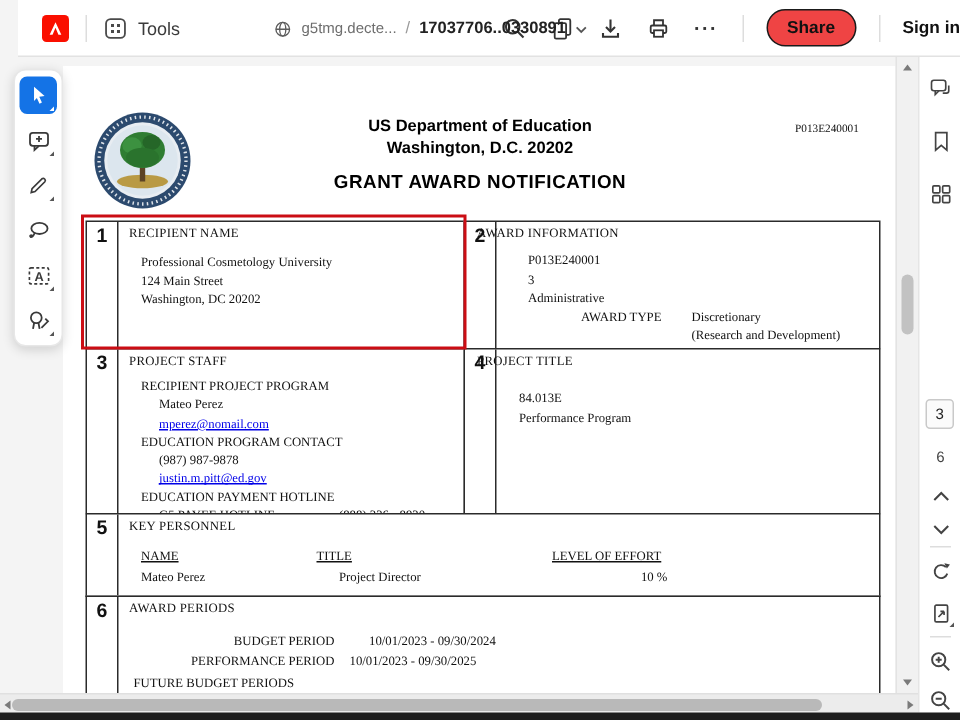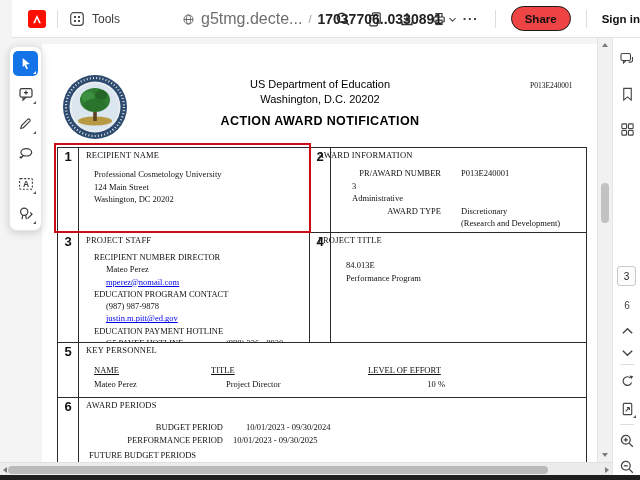--- a/index.html
+++ b/index.html
@@ -8,23 +8,23 @@
   #app { position:relative; width:640px; height:480px; background:#f4f4f4; }
 
   
   .topbar { position:absolute; left:12px; top:0; width:640px; height:38px; background:#fff;
     border-bottom:1px solid #e2e2e2; display:flex; align-items:center; z-index:30; }
   .adobe-logo { width:18px; height:18px; background:#FA0F00; border-radius:3px; margin-left:16px;
     display:flex; align-items:center; justify-content:center; }
   .tb-div { width:1px; height:18px; background:#ddd; margin:0 11px; }
   .tools-btn { display:flex; align-items:center; gap:7px; color:#3b3b3b; font-size:12px; cursor:pointer; }
   .crumb { position:absolute; left:170px; top:0; height:38px; display:flex; align-items:center; gap:6px; }
-  .crumb .site { color:#6e6e6e; font-size:16px;text-align:center; }
+  .crumb .site { color:#6e6e6e; font-size:10px;text-align:center; }
   .crumb .sep  { color:#9a9a9a; font-size:11px; }
-  .crumb .file { color:#222; font-size:14px; font-weight:700; }
+  .crumb .file { color:#222; font-size:11px; font-weight:700; }
   .tb-right { margin-left:auto; display:flex; align-items:center; gap:14px; padding-right:8px; }
   .tb-ic { width:18px; height:18px; display:flex; align-items:center; justify-content:center; cursor:pointer; }
   .more-dots { font-size:13px; letter-spacing:1px; color:#333; font-weight:700; line-height:10px; }
   .share-pill { height:25px; border:1.5px solid #1a1a1a; border-radius:14px; padding:0 13px;
     display:flex; align-items:center; font-size:11.5px; font-weight:700; color:#111; background:#ef4444; cursor:pointer; }
   .signin { font-size:11.5px; font-weight:700; color:#111; cursor:pointer; margin-right:4px; }
 
   
   .toolpanel { position:absolute; left:9px; top:46px; width:33px; background:#fff; border:1px solid #e7e7e7;
     border-radius:8px; box-shadow:0 2px 8px rgba(0,0,0,.16); padding:4px 0; z-index:25;
@@ -35,21 +35,21 @@
   .tool .sub { position:absolute; right:2px; bottom:2px; width:0; height:0;
     border-left:3.5px solid transparent; border-bottom:3.5px solid #555; }
   .tool.active .sub { border-bottom-color:#fff; }
 
   
   .page { position:absolute; left:42px; top:44px; width:555px; height:418px; background:#fff; z-index:1;
     font-family:"Liberation Serif", serif; color:#111; }
   .hdr-ref { position:absolute; left:488px; top:37px; font-size:7.5px; }
   .seal { position:absolute; left:20px; top:30px; }
   .doc-head { position:absolute; left:118px; top:33px; width:320px; text-align:center;
-    font-family:"Liberation Sans", sans-serif; font-weight:400; font-size:11px; color:#000; line-height:14.5px; }
+    font-family:"Liberation Sans", sans-serif; font-weight:700; font-size:11px; color:#000; line-height:14.5px; }
   .doc-title { position:absolute; left:118px; top:70px; width:320px; text-align:center;
     font-family:"Liberation Sans", sans-serif; font-weight:800; font-size:12.5px; letter-spacing:.4px; color:#000; }
 
   .form { position:absolute; left:15px; top:103px; width:530px; height:315px; font-size:8.5px; }
   .box { position:absolute; border:1px solid #2b2b2b; background:#fff; }
   .numcol { position:absolute; left:0; top:0; bottom:0; width:21px; border-right:1px solid #2b2b2b;
     font-family:"Liberation Sans", sans-serif; font-weight:800; font-size:13px; text-align:center; padding-top:1px; }
   .seclabel { position:absolute; left:28px; top:2px; letter-spacing:.2px; }
   .line { line-height:12.5px; }
   a.doclink { color:#0000e8; text-decoration:underline; }
@@ -230,40 +230,39 @@
         <ellipse cx="26" cy="23" rx="6.5" ry="5.5" fill="#3c9140"></ellipse>
         <ellipse cx="39" cy="21" rx="6" ry="5" fill="#256628"></ellipse>
         <ellipse cx="33" cy="31" rx="11" ry="6.5" fill="#2a732d"></ellipse>
       </svg>
     </div>
 
     <div class="doc-head">
       <div>US Department of Education</div>
       <div>Washington, D.C. 20202</div>
     </div>
-    <div class="doc-title">ACTION AWARD NOTIFICATION</div>
+    <div class="doc-title">GRANT AWARD NOTIFICATION</div>
 
     <div class="form">
 
       <div class="box" style="left:0; top:0; width:253px; height:86px;">
         <div class="numcol">1</div>
         <div class="seclabel">RECIPIENT NAME</div>
         <div style="position:absolute; left:36px; top:20px;">
           <div class="line">Professional Cosmetology University</div>
           <div class="line">124 Main Street</div>
           <div class="line">Washington, DC 20202</div>
         </div>
       </div>
 
       <div class="box" style="left:252px; top:0; width:278px; height:86px;">
         <div class="numcol">2</div>
         <div class="seclabel" style="left:8px;">AWARD INFORMATION</div>
         <div style="position:absolute; left:22px; top:19px; right:4px;">
           <div class="kvrow">
-              <span class="k">PR/AWARD NUMBER</span>
               <span class="v">P013E240001</span>
             </div>
           <div class="kvrow">
               <span class="v">3</span>
             </div>
           <div class="kvrow">
               <span class="v">Administrative</span>
             </div>
           <div class="kvrow">
               <span class="k">AWARD TYPE</span>
@@ -273,21 +272,21 @@
               <span class="k"></span>
               <span class="v">(Research and Development)</span>
             </div>
         </div>
       </div>
 
       <div class="box" style="left:0; top:85px; width:253px; height:111px;">
         <div class="numcol">3</div>
         <div class="seclabel">PROJECT STAFF</div>
         <div class="staff">
-          <div>RECIPIENT NUMBER DIRECTOR</div>
+          <div>RECIPIENT PROJECT PROGRAM</div>
           <div class="indent">
               <span>Mateo Perez</span>
             </div>
           <div class="indent">
               <a class="doclink" href="#">mperez@nomail.com</a>
             </div>
           <div>EDUCATION PROGRAM CONTACT</div>
           <div class="indent">
               <span>(987) 987-9878</span>
             </div>

